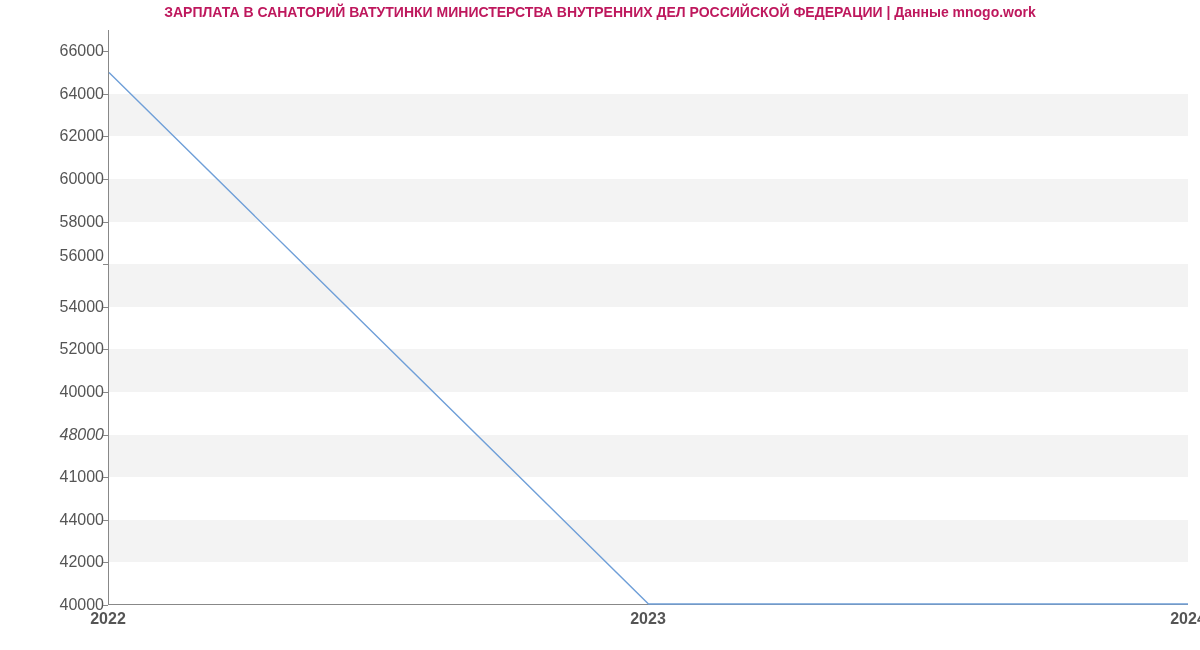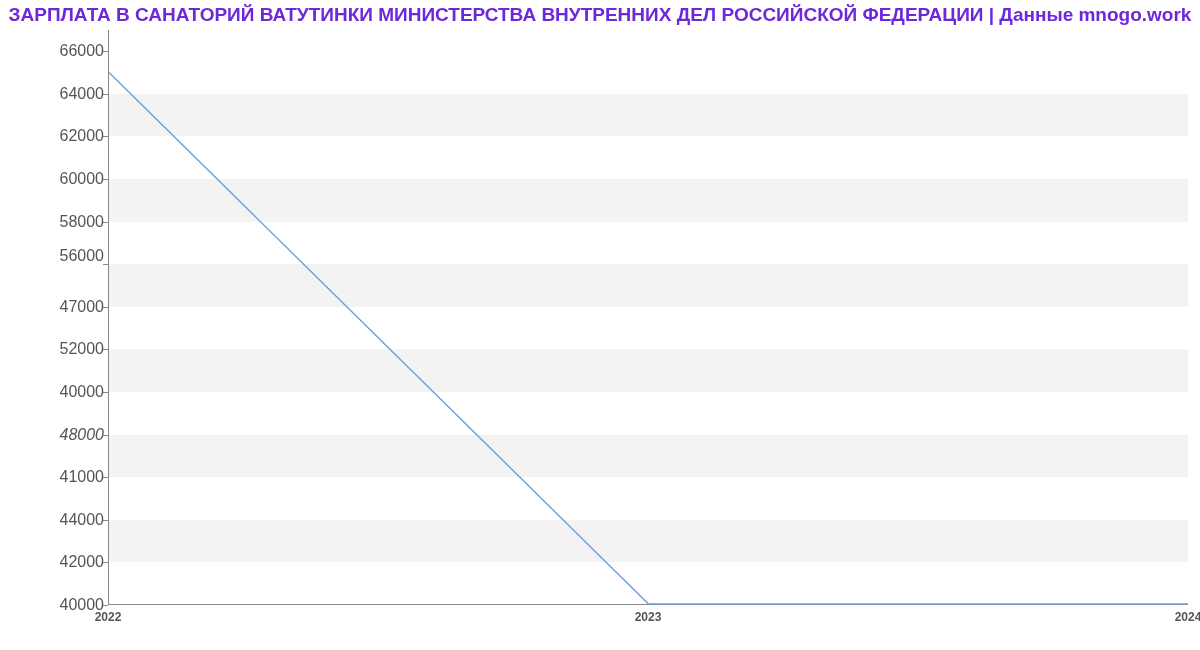--- a/index.html
+++ b/index.html
@@ -10,23 +10,23 @@
     width: 1200px;
     height: 650px;
     position: relative;
   }
   .chart-title {
     position: absolute;
     top: 4px;
     left: 0;
     width: 100%;
     text-align: center;
-    font-size: 19px;
+    font-size: 14px;
     font-weight: bold;
-    color: #6d28d9;
+    color: #be185d;
   }
   .chart-area {
     position: absolute;
     left: 108px;
     top: 30px;
     width: 1080px;
     height: 575px;
   }
   .plot-region {
     position: absolute;
@@ -56,21 +56,21 @@
   .y-tick-mark {
     position: absolute;
     left: 103px;
     width: 5px;
     height: 1px;
     background: #888;
   }
   .x-tick-label {
     position: absolute;
     top: 610px;
-    font-size: 12px;
+    font-size: 16px;
     color: #555;
     transform: translateX(-50%);
     font-weight: bold;
   }
   .line-svg {
     position: absolute;
     left: 0;
     top: 0;
     width: 100%;
     height: 100%;
@@ -103,21 +103,21 @@
 <div class="y-tick-label" style="top: 519.815px;">44000</div>
 <div class="y-tick-mark" style="top: 519.815px;"></div>
 <div class="y-tick-label" style="top: 477.222px;">41000</div>
 <div class="y-tick-mark" style="top: 477.222px;"></div>
 <div class="y-tick-label" style="top: 434.63px; font-style: italic;">48000</div>
 <div class="y-tick-mark" style="top: 434.63px;"></div>
 <div class="y-tick-label" style="top: 392.037px;">40000</div>
 <div class="y-tick-mark" style="top: 392.037px;"></div>
 <div class="y-tick-label" style="top: 349.444px;">52000</div>
 <div class="y-tick-mark" style="top: 349.444px;"></div>
-<div class="y-tick-label" style="top: 306.852px;">47000</div>
+<div class="y-tick-label" style="top: 306.852px;">54000</div>
 <div class="y-tick-mark" style="top: 306.852px;"></div>
 <div class="y-tick-label" style="top: 256px;">56000</div>
 <div class="y-tick-mark" style="top: 264.259px;"></div>
 <div class="y-tick-label" style="top: 221.667px;">58000</div>
 <div class="y-tick-mark" style="top: 221.667px;"></div>
 <div class="y-tick-label" style="top: 179.074px;">60000</div>
 <div class="y-tick-mark" style="top: 179.074px;"></div>
 <div class="y-tick-label" style="top: 136.481px;">62000</div>
 <div class="y-tick-mark" style="top: 136.481px;"></div>
 <div class="y-tick-label" style="top: 93.8889px;">64000</div>

